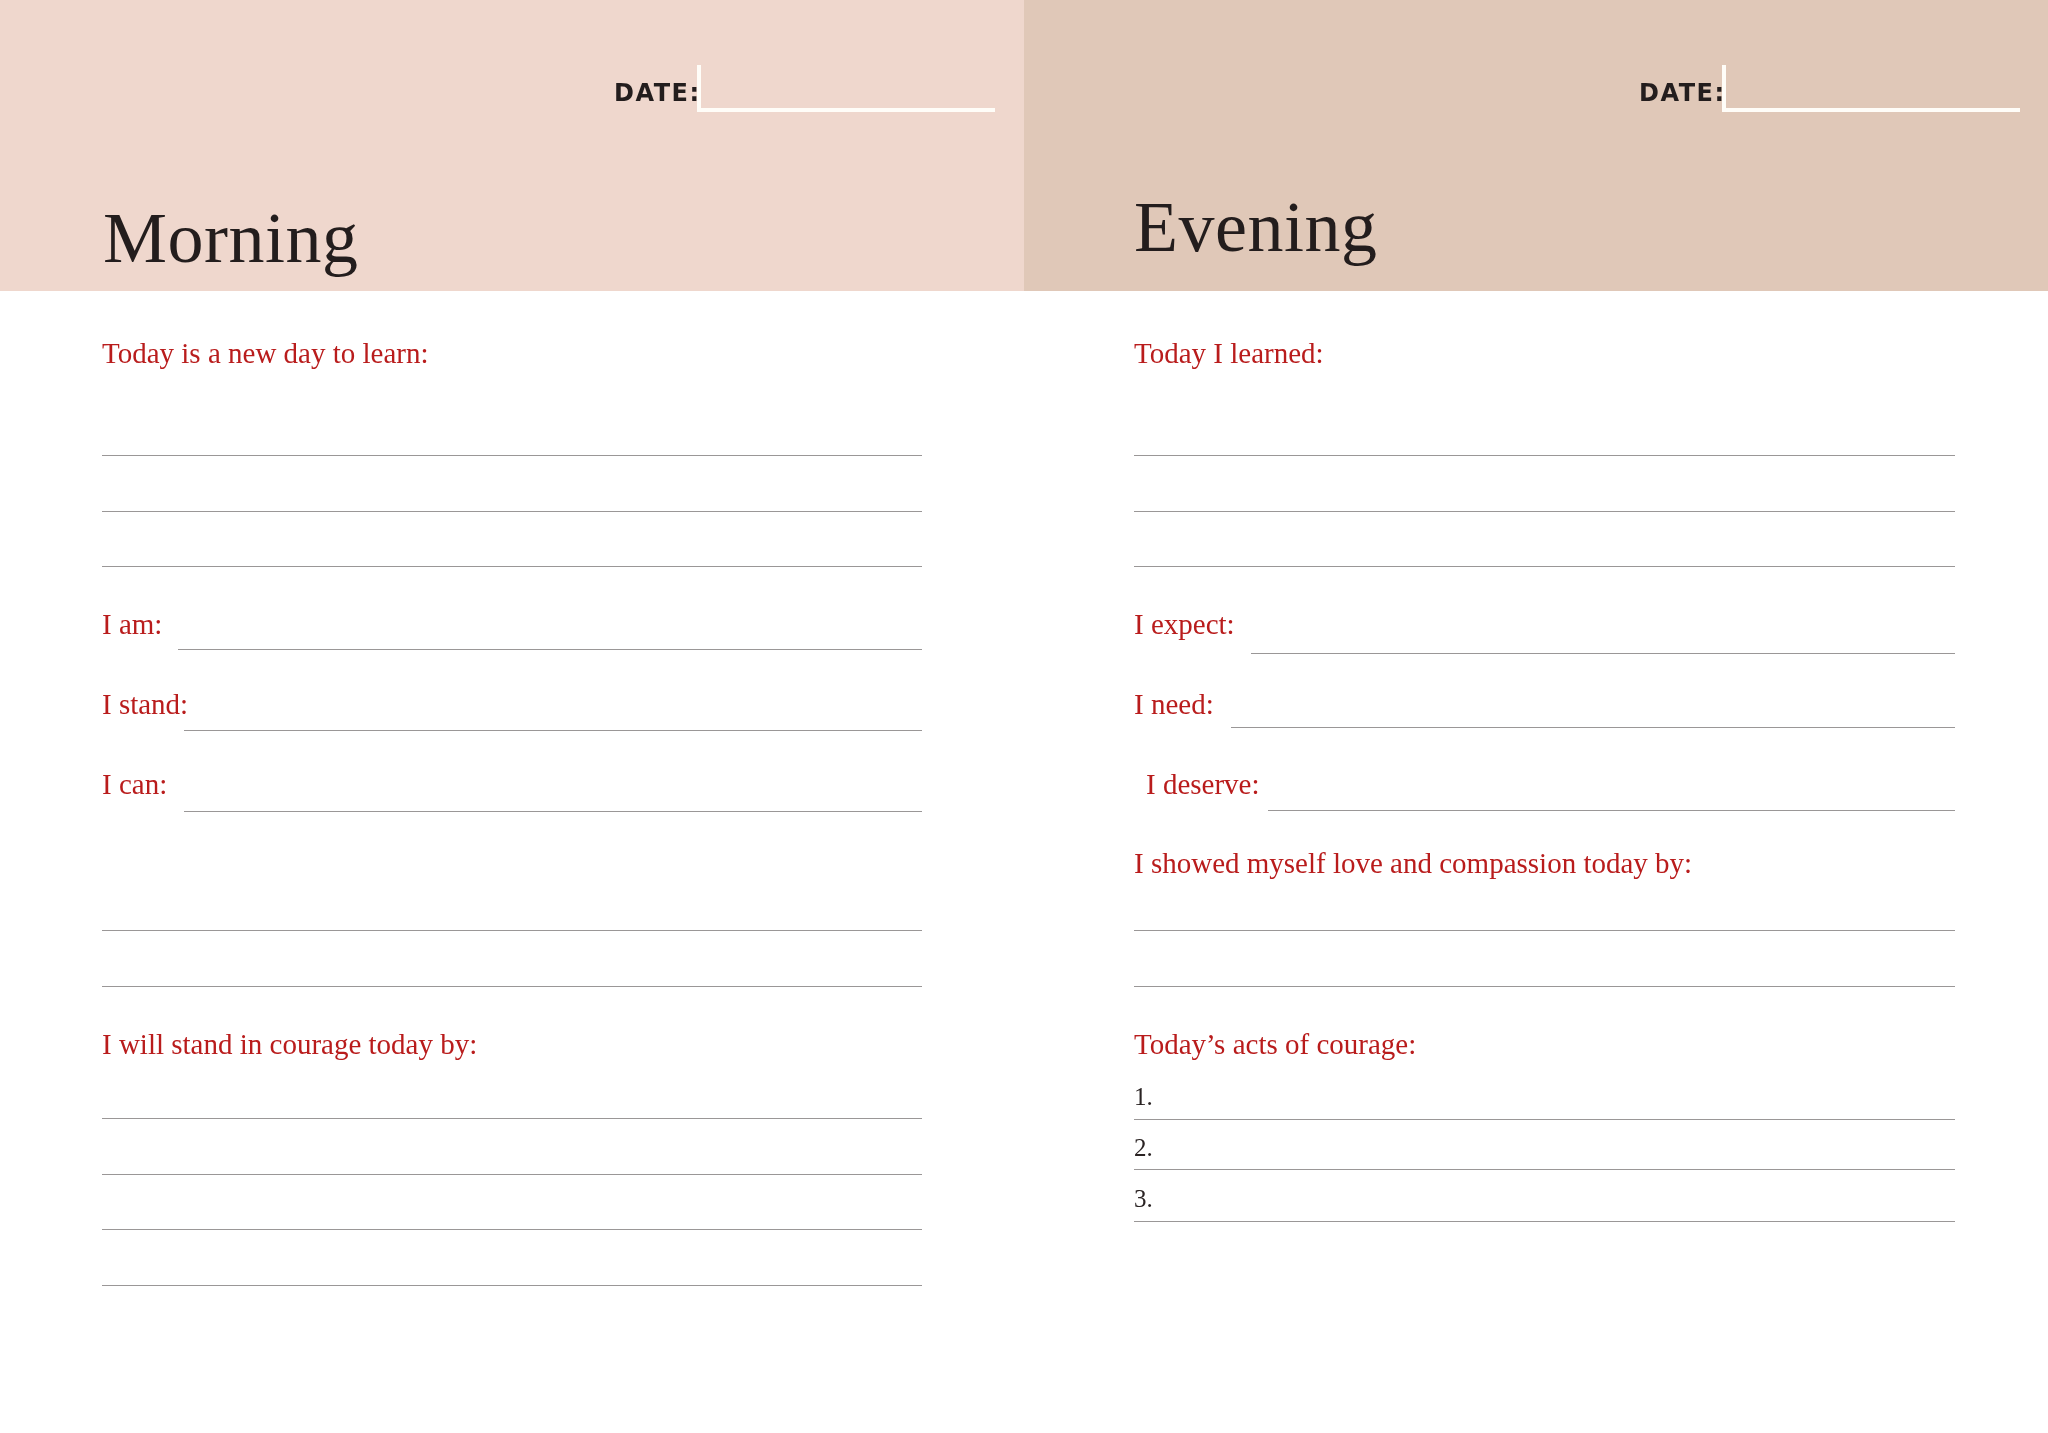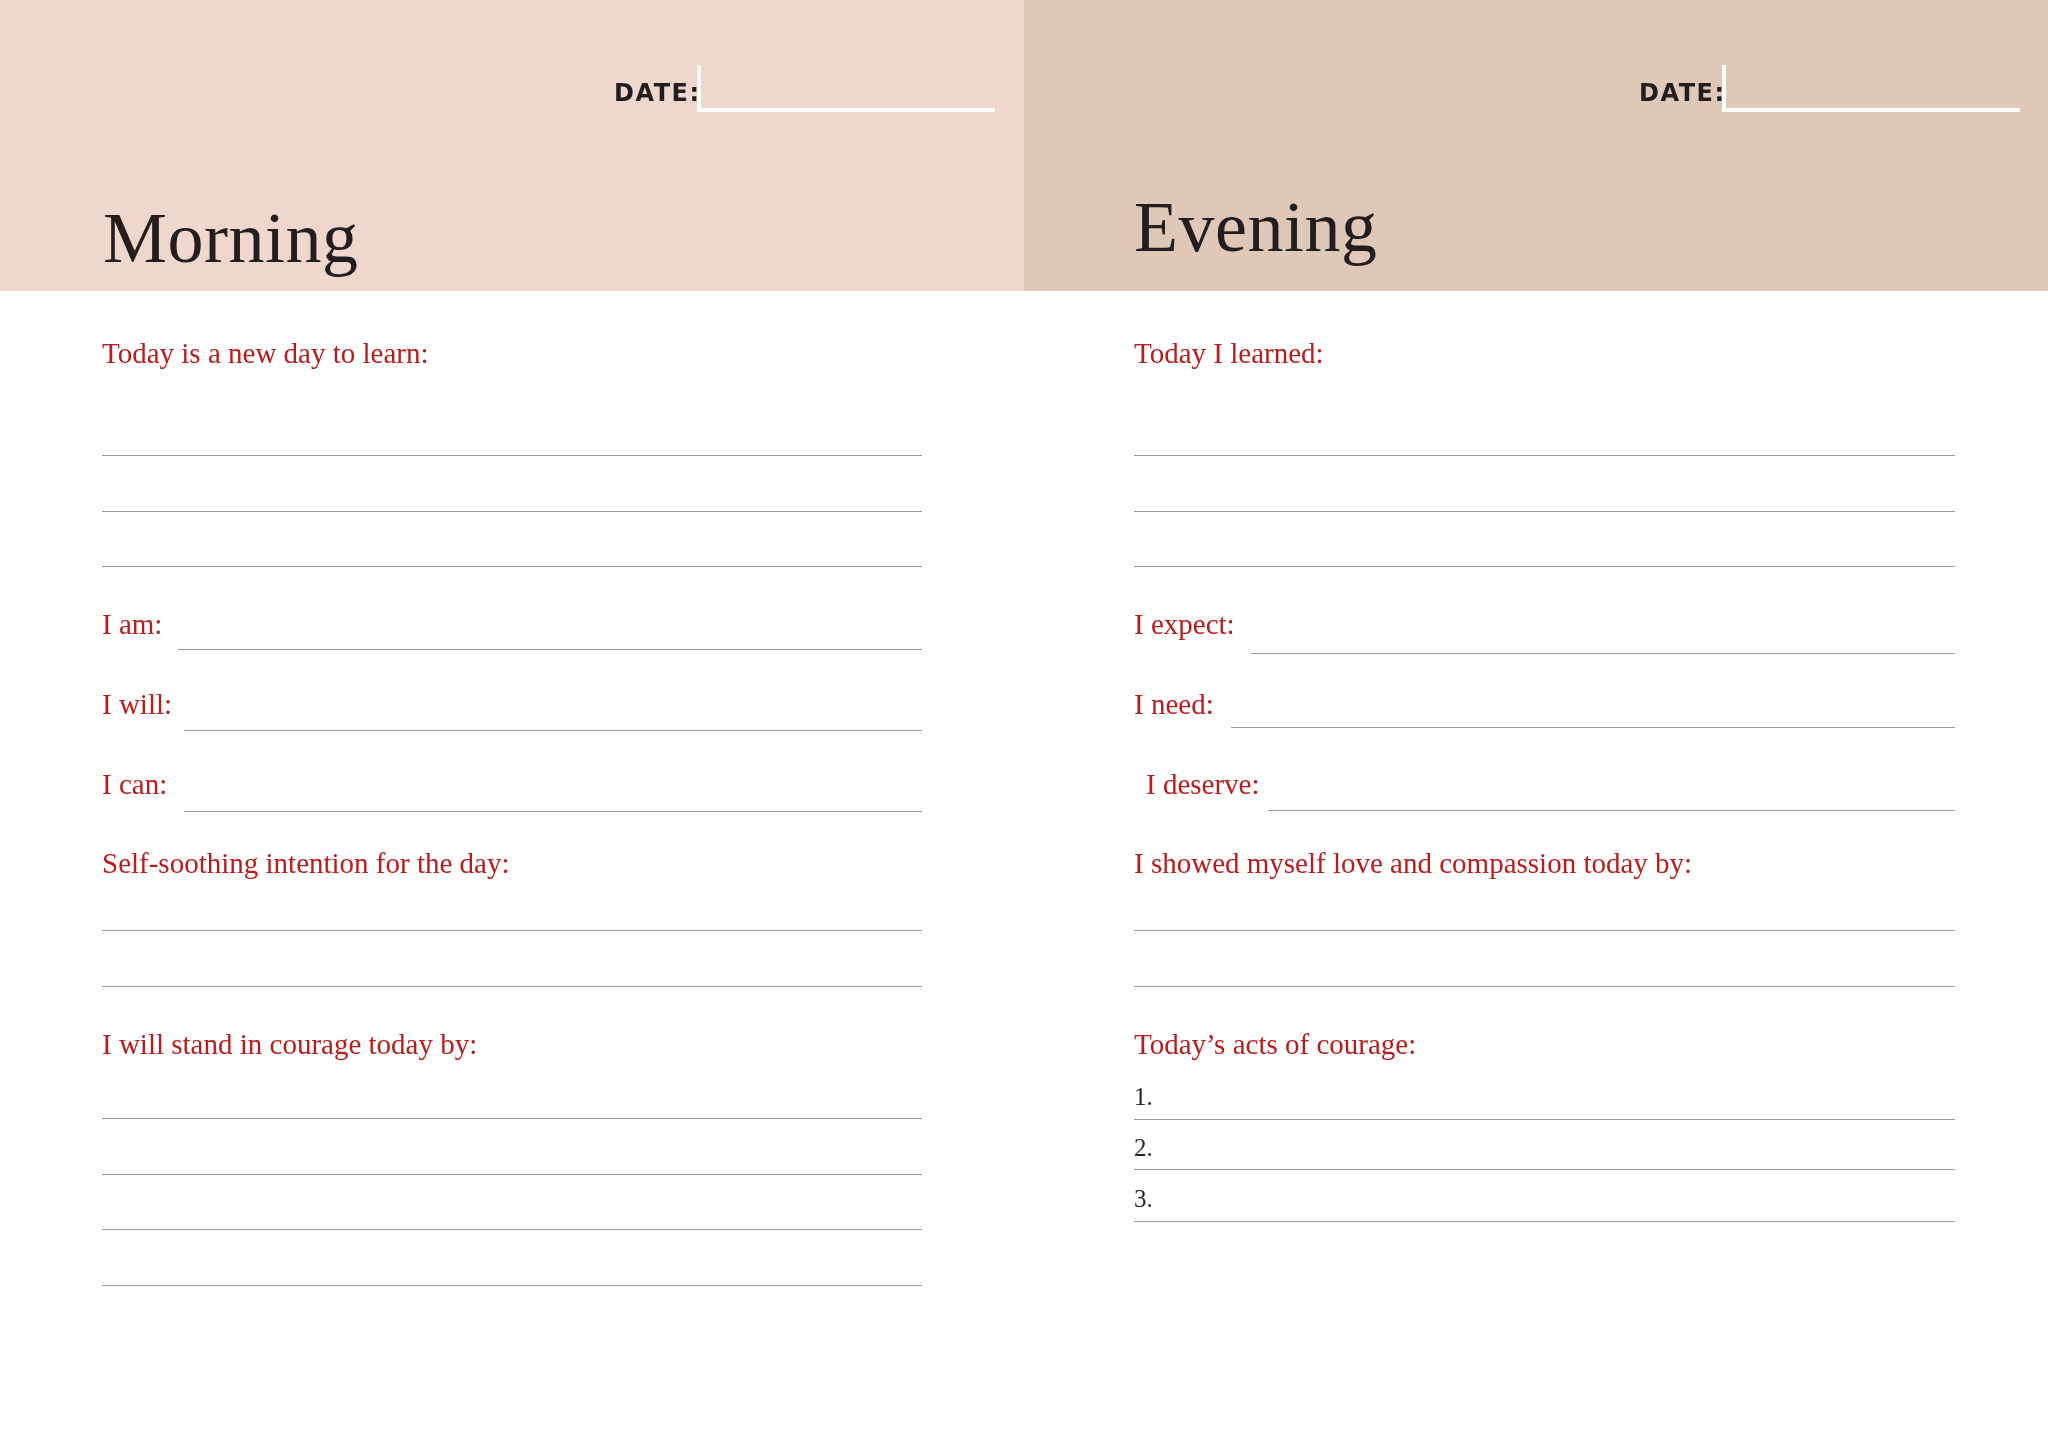--- a/index.html
+++ b/index.html
@@ -46,27 +46,26 @@
   </div>
 
   <div class="label" style="left:102px; top:336px;">Today is a new day to learn:</div>
   <div class="line" style="left:102px; width:820px; top:455px;"></div>
   <div class="line" style="left:102px; width:820px; top:511px;"></div>
   <div class="line" style="left:102px; width:820px; top:566px;"></div>
 
   <div class="label" style="left:102px; top:607px;">I am:</div>
   <div class="line" style="left:178px; width:744px; top:649px;"></div>
 
-  <div class="label" style="left:102px; top:687px;">I will:</div>
+  <div class="label" style="left:102px; top:687px;">I stand:</div>
   <div class="line" style="left:184px; width:738px; top:730px;"></div>
 
   <div class="label" style="left:102px; top:767px;">I can:</div>
   <div class="line" style="left:184px; width:738px; top:811px;"></div>
 
-  <div class="label" style="left:102px; top:846px;">Self-soothing intention for the day:</div>
   <div class="line" style="left:102px; width:820px; top:930px;"></div>
   <div class="line" style="left:102px; width:820px; top:986px;"></div>
 
   <div class="label" style="left:102px; top:1027px;">I will stand in courage today by:</div>
   <div class="line" style="left:102px; width:820px; top:1118px;"></div>
   <div class="line" style="left:102px; width:820px; top:1174px;"></div>
   <div class="line" style="left:102px; width:820px; top:1229px;"></div>
   <div class="line" style="left:102px; width:820px; top:1285px;"></div>
 </div>
 

